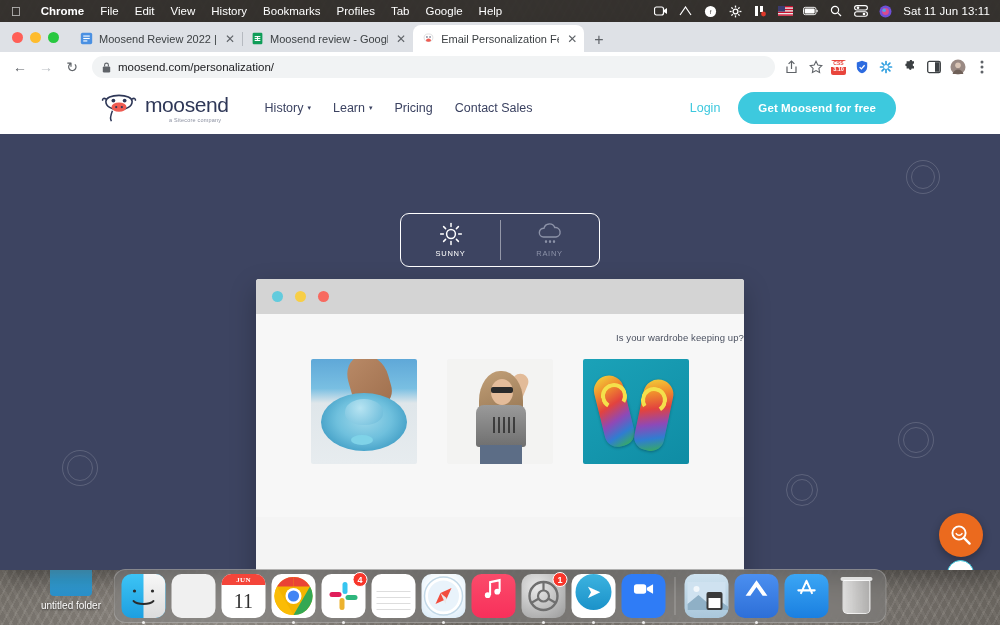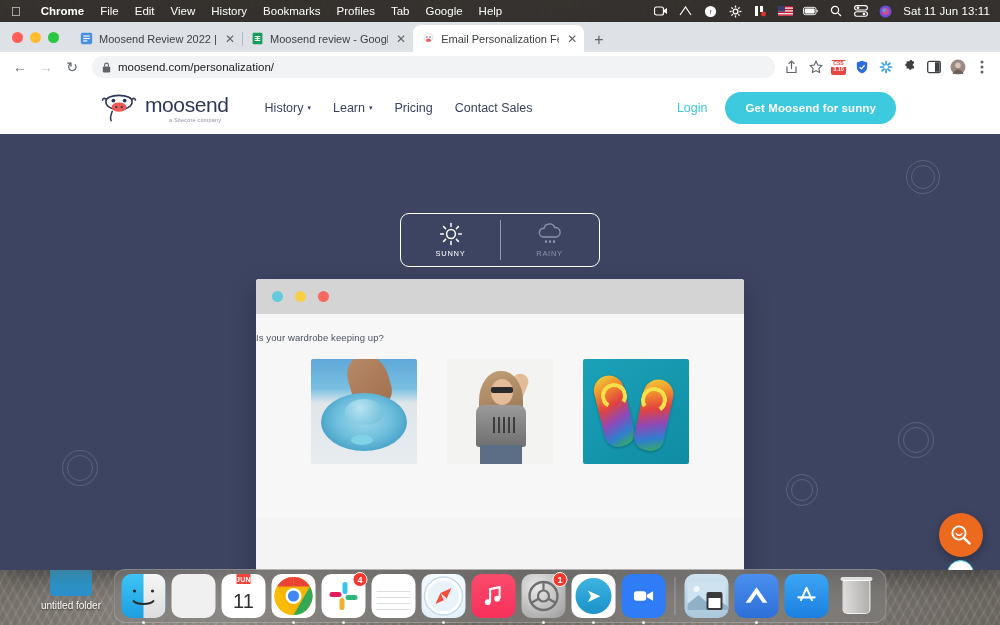--- a/index.html
+++ b/index.html
@@ -144,21 +144,21 @@
     background: linear-gradient(180deg, rgba(140,150,150,0.75), rgba(90,95,95,0.6));
     transform: perspective(60px) rotateX(24deg); }
   #hero .overlay {
     position: absolute; left: 22px; right: 22px; top: 20px; height: 76px;
     background: rgba(13,84,92,0.72);
     display: flex; flex-direction: column; align-items: center; justify-content: center; gap: 3px;
   }
   #hero .hl { color: #fff; font-size: 17px; font-weight: bold; letter-spacing: -0.1px; white-space: nowrap; }
 
   #email-body { background: #f7f7f7; height: 203px; padding-top: 18px; }
-  #subhead { text-align: left; font-size: 9.5px; color: #4b5160; letter-spacing: 0.1px; }
+  #subhead { text-align: right; font-size: 9.5px; color: #4b5160; letter-spacing: 0.1px; }
   #products { display: flex; justify-content: center; gap: 30px; padding: 16px 0 0 0; }
   .product { width: 106px; }
   .pimg { width: 106px; height: 105px; border-radius: 2px; overflow: hidden; position: relative; }
 
   
   .art-hat { position: absolute; inset: 0; background: linear-gradient(180deg, #5fa8d8 0%, #79bfe2 28%, #dfe6ea 42%, #e7ecef 100%); }
   .art-hat .brim { position: absolute; left: 10px; top: 34px; width: 86px; height: 58px; border-radius: 50%;
     background: radial-gradient(ellipse at 50% 45%, #9fd8ea 0%, #6fc0dd 45%, #3f9cc4 80%, #2b86b2 100%); }
   .art-hat .crown { position: absolute; left: 34px; top: 40px; width: 38px; height: 26px; border-radius: 50% 50% 45% 45%;
     background: radial-gradient(circle at 40% 35%, #b7e4f2, #65b8d8); }
@@ -223,21 +223,21 @@
   
   #dock {
     position: absolute; left: 50%; transform: translateX(-50%); bottom: 2px;
     height: 54px; background: rgba(128,128,128,0.42); border: 1px solid rgba(255,255,255,0.22);
     border-radius: 12px; display: flex; align-items: center; gap: 6px; padding: 0 7px; z-index: 50;
     backdrop-filter: blur(6px);
   }
   .dapp { width: 44px; height: 44px; border-radius: 10px; position: relative; flex: none;
           display: flex; align-items: center; justify-content: center; overflow: visible; }
   .dapp .inner { width: 44px; height: 44px; border-radius: 10px; overflow: hidden; position: relative;
-                 display: flex; align-items: center; justify-content: center; }
+                 display: flex; justify-content: center; font-family: Liberation Serif, serif; }
   .dapp .badge {
     position: absolute; top: -2px; right: -2px; background: #f8362b; color: #fff;
     min-width: 15px; height: 15px; border-radius: 8px; font-size: 9px; font-weight: bold;
     display: flex; align-items: center; justify-content: center; border: 1px solid #fff; z-index: 3;
   }
   .dapp .dot { position: absolute; bottom: -6px; left: 50%; transform: translateX(-50%);
                width: 3px; height: 3px; border-radius: 50%; background: rgba(255,255,255,0.85); }
   .ddiv { width: 1px; height: 38px; background: rgba(255,255,255,0.3); margin: 0 3px; flex: none; }
 
   .ic-finder { background: linear-gradient(180deg, #3dc4f5, #1d9fe0); position: relative; }
@@ -532,21 +532,21 @@
         </div>
         <div class="item">
           <span>Pricing</span>
         </div>
         <div class="item">
           <span>Contact Sales</span>
         </div>
       </div>
       <div id="header-right">
         <span id="login">Login</span>
-        <span id="cta">Get Moosend for sunny</span>
+        <span id="cta">Get Moosend for free</span>
       </div>
     </div>
 
     <div class="ring" style="left:62px; top:368px; width:36px; height:36px;"></div>
     <div class="ring" style="left:906px; top:78px; width:34px; height:34px;"></div>
     <div class="ring" style="left:898px; top:340px; width:36px; height:36px;"></div>
     <div class="ring" style="left:786px; top:392px; width:32px; height:32px;"></div>
 
     <div id="weather">
       <div class="wopt active">

